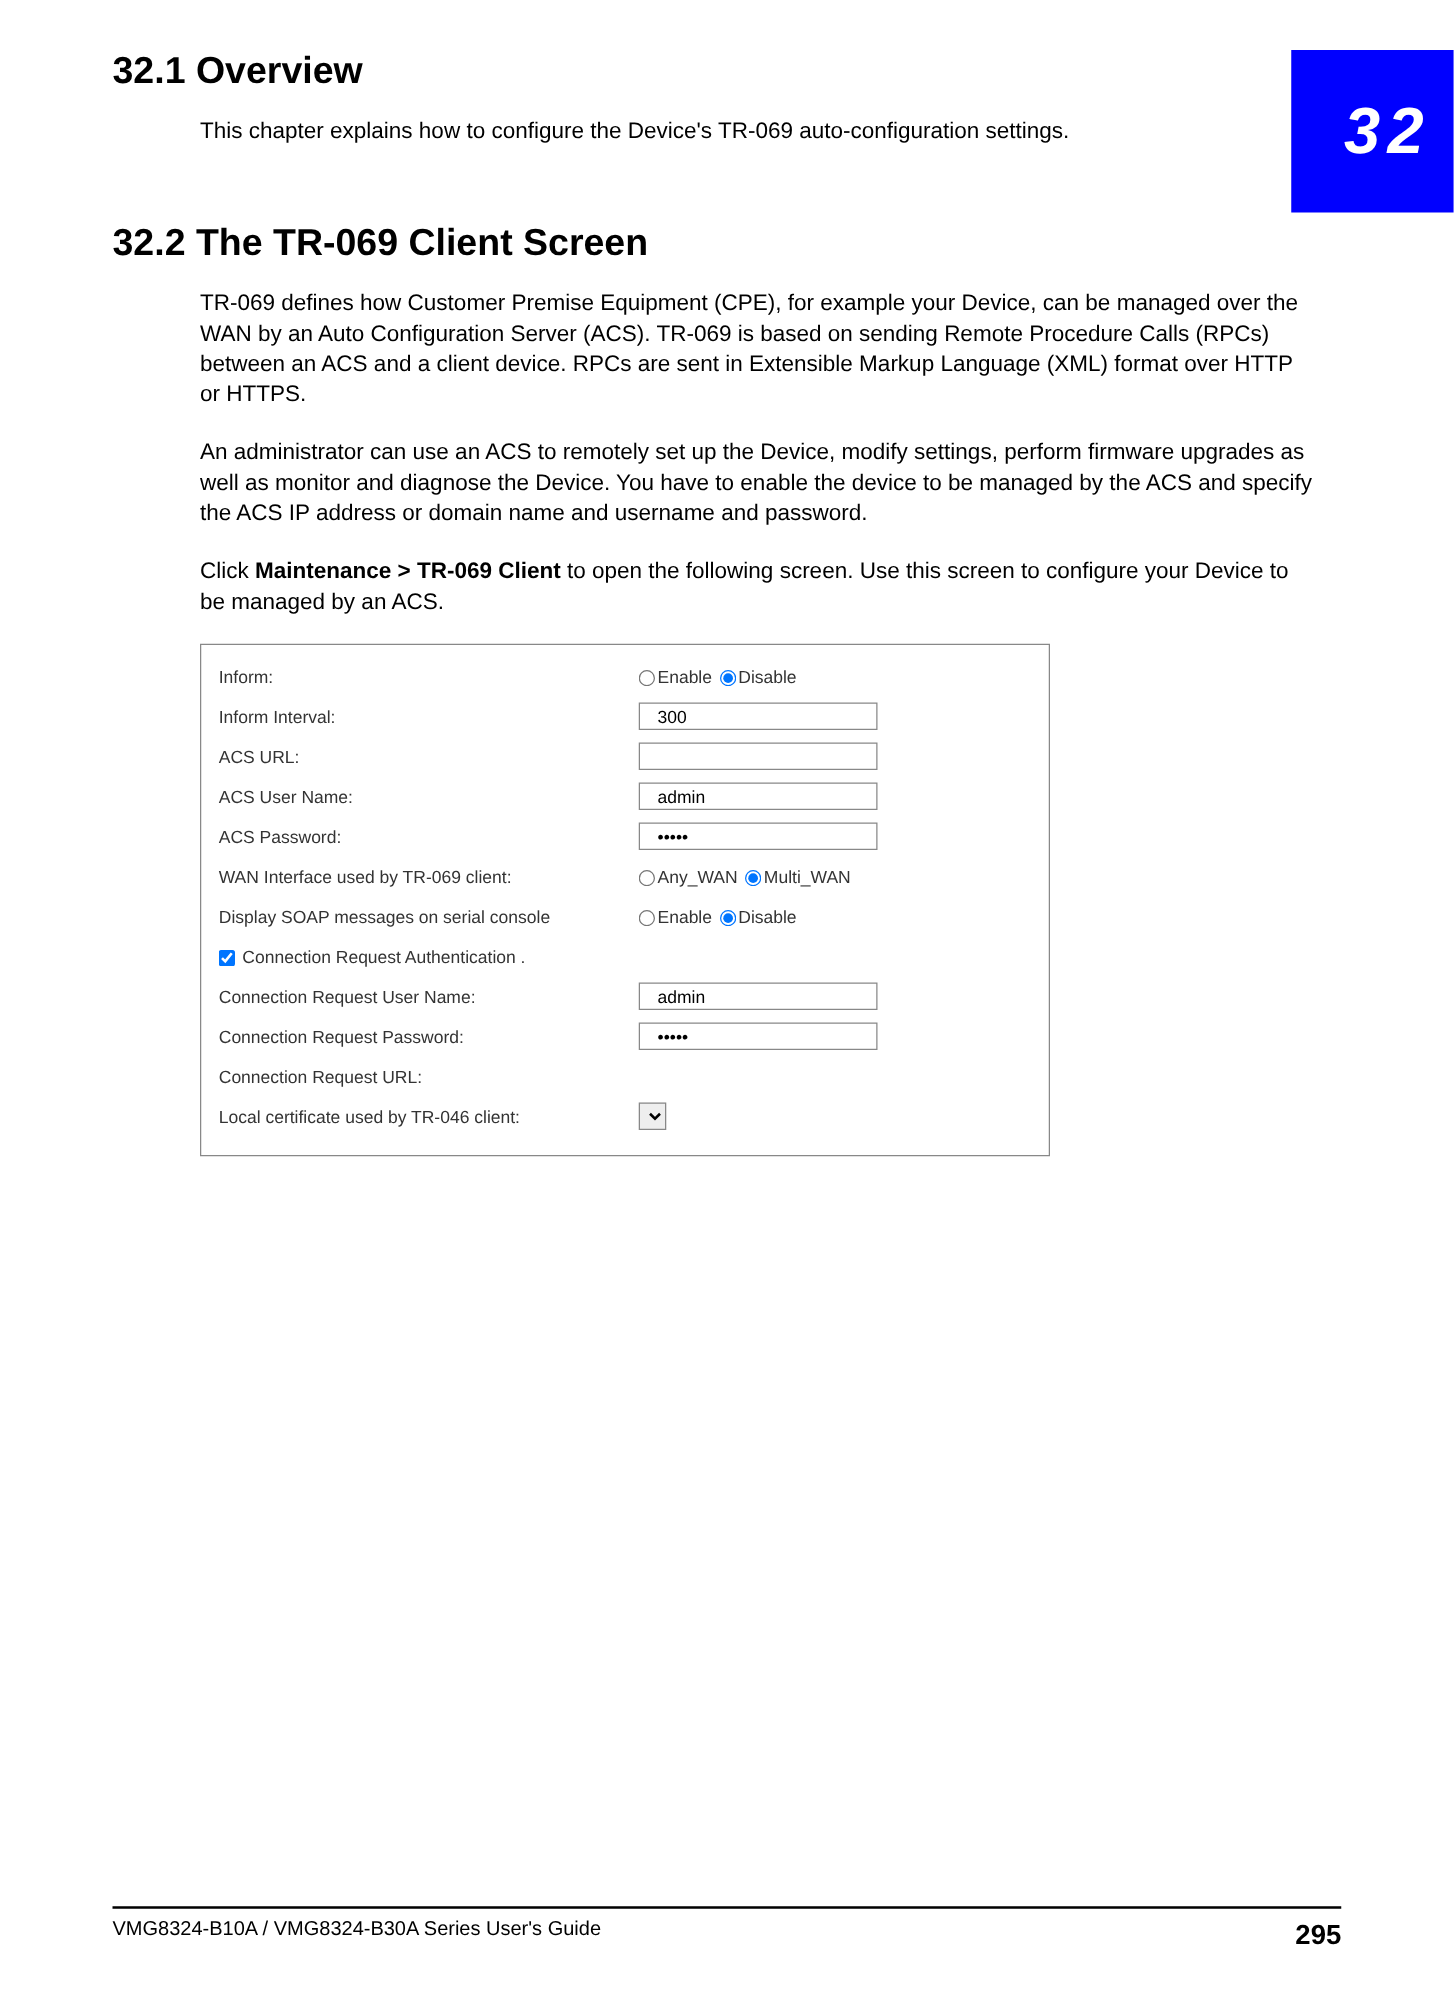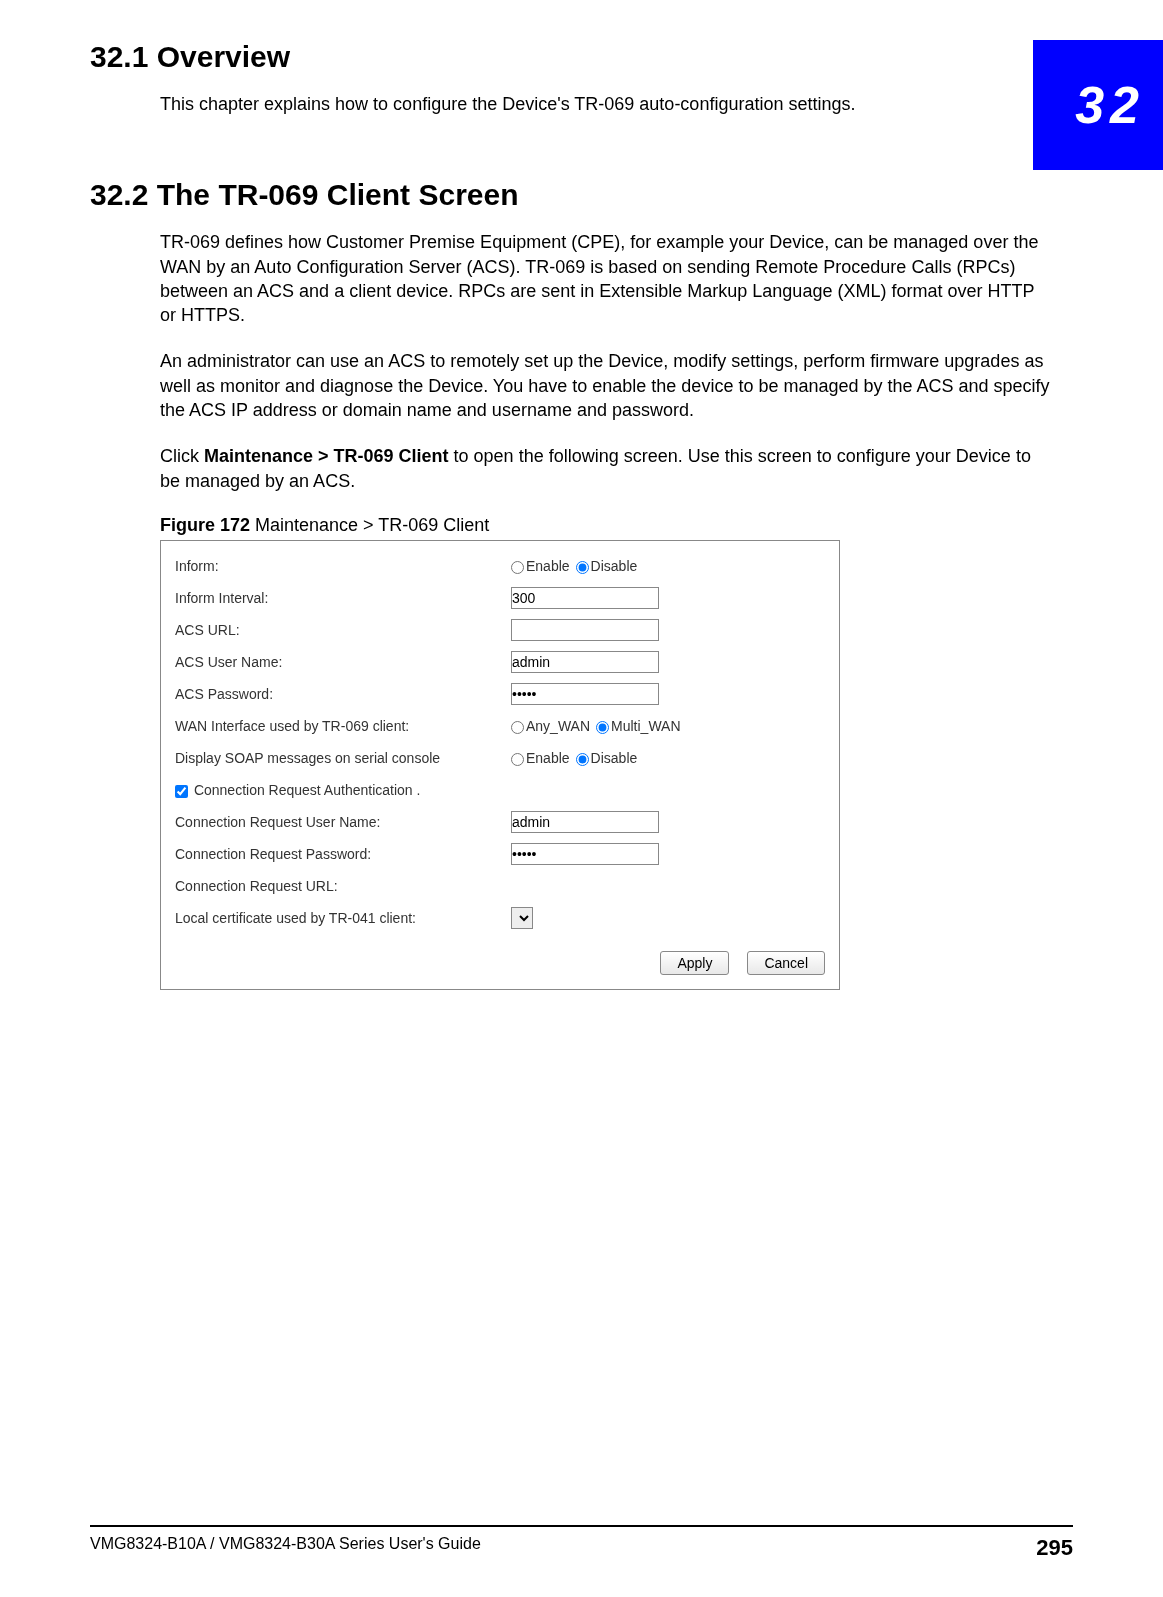--- a/index.html
+++ b/index.html
@@ -89,23 +89,23 @@
   }
   .chk-row {
     display: flex;
     gap: 8px;
     margin-left: 0px;
     margin-bottom: 4px;
   }
   input[type="text"], input[type="password"] {
     border: 1px solid #888;
     height: 22px;
-    padding: 0 0;
-    font-size: 14px;
-    width: 148px;
+    padding: 0 14px;
+    font-size: 14px;
+    width: 191px;
     background: #fff;
   }
   input[type="radio"], input[type="checkbox"] {
     margin: 0 2px 0 0;
     vertical-align: middle;
   }
   select {
     border: 1px solid #888;
     height: 22px;
     background: #eee;
@@ -157,23 +157,20 @@
 
   <div class="spacer"></div>
 
   <h2 class="section-head">32.2  The TR-069 Client Screen</h2>
   <p class="body-text">TR-069 defines how Customer Premise Equipment (CPE), for example your Device, can be managed over the WAN by an Auto Configuration Server (ACS). TR-069 is based on sending Remote Procedure Calls (RPCs) between an ACS and a client device. RPCs are sent in Extensible Markup Language (XML) format over HTTP or HTTPS.</p>
   <p class="body-text">An administrator can use an ACS to remotely set up the Device, modify settings, perform firmware upgrades as well as monitor and diagnose the Device. You have to enable the device to be managed by the ACS and specify the ACS IP address or domain name and username and password.</p>
   <p class="body-text">
     <span>Click </span><span class="inline-strong">Maintenance &gt; TR-069 Client</span><span> to open the following screen. Use this screen to configure your Device to be managed by an ACS.</span>
   </p>
 
-  <p class="fig-caption">
-    <b>Figure 172</b><span>   Maintenance &gt; TR-069 Client</span>
-  </p>
 
   <div class="figure-box">
 
     <div class="form-row">
       <div class="form-label">Inform:</div>
       <div class="form-ctrl">
         <label><input type="radio" name="inform" style=""><span>Enable</span></label>
         <label><input type="radio" name="inform" checked="" style=""><span>Disable</span></label>
       </div>
     </div>
@@ -240,30 +237,26 @@
           <input type="text" value="•••••" style="">
         </div>
     </div>
 
     <div class="form-row">
       <div class="form-label">Connection Request URL:</div>
       <div class="form-ctrl"></div>
     </div>
 
     <div class="form-row">
-      <div class="form-label">Local certificate used by TR-041 client:</div>
+      <div class="form-label">Local certificate used by TR-046 client:</div>
       <div class="form-ctrl">
           <select><option></option></select>
         </div>
     </div>
 
-    <div class="btn-row">
-      <button class="btn">Apply</button>
-      <button class="btn">Cancel</button>
-    </div>
 
   </div>
 
   <div class="footer">
     <span>VMG8324-B10A / VMG8324-B30A Series User's Guide</span>
     <span class="pg">295</span>
   </div>
 
 </div>
 

